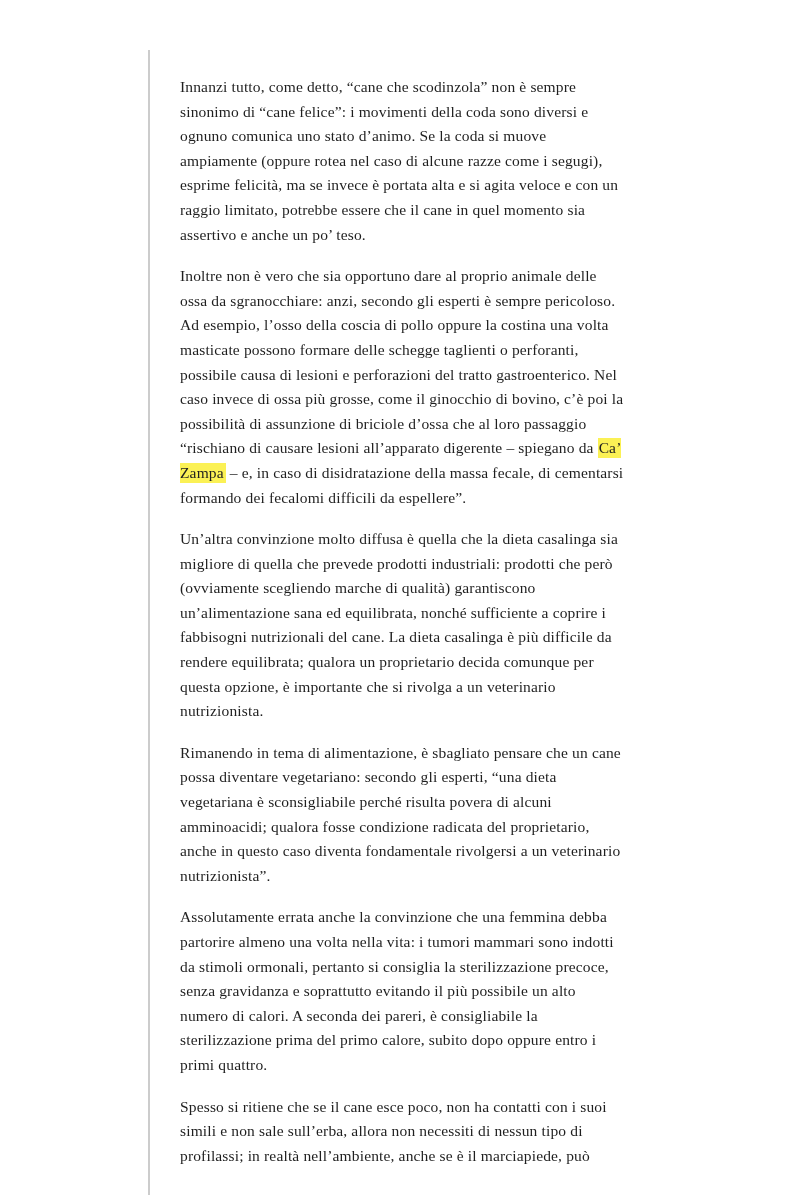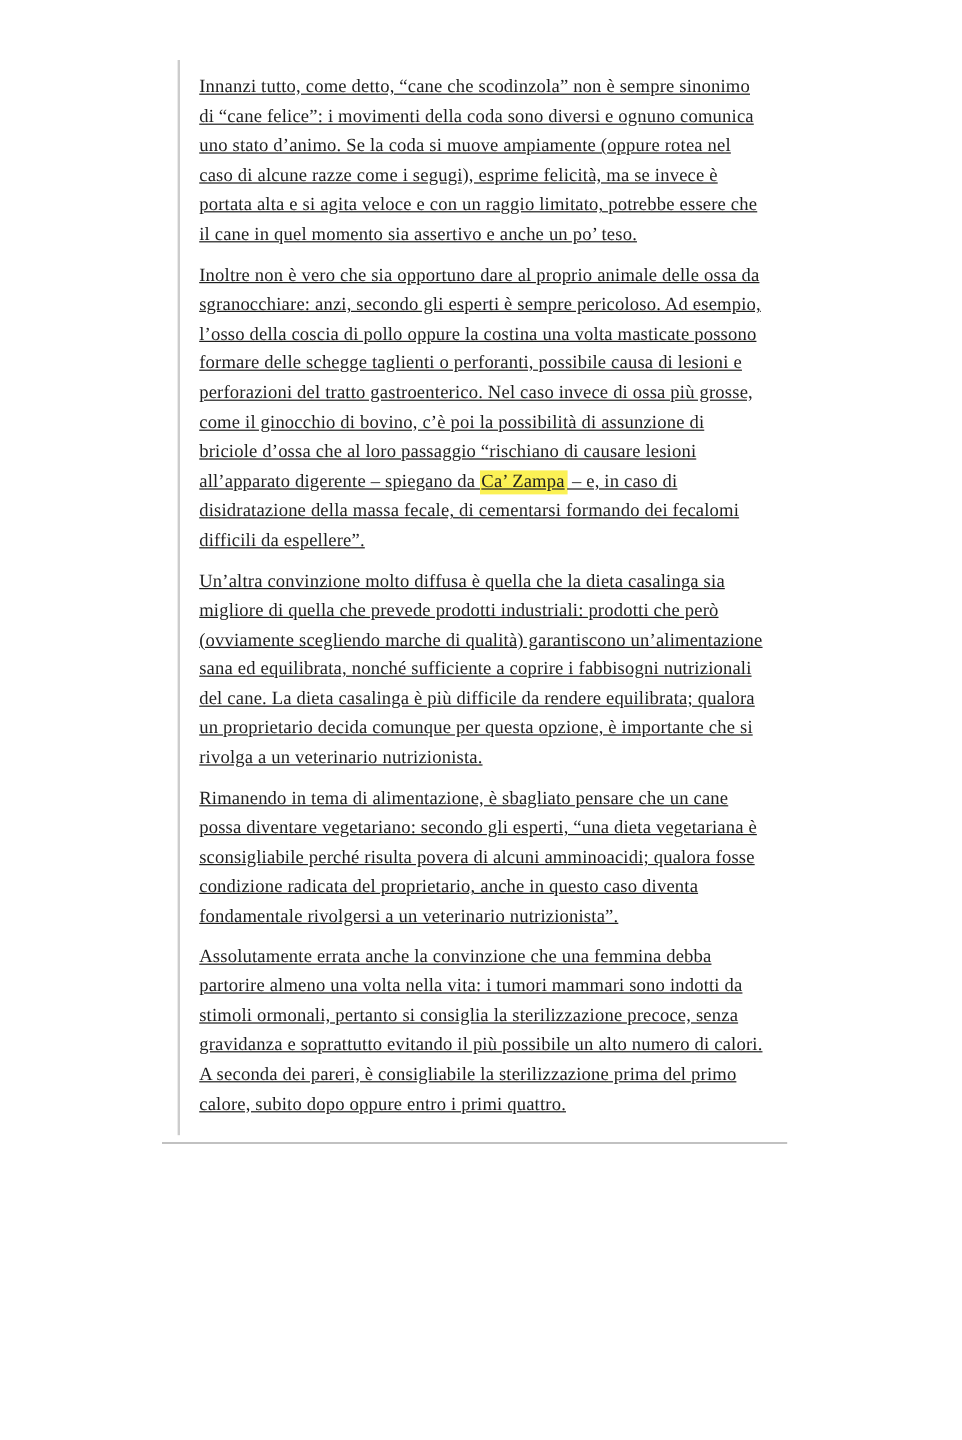--- a/index.html
+++ b/index.html
@@ -23,27 +23,26 @@
     overflow: hidden;
     font-family: "Liberation Serif", "DejaVu Serif", serif;
   }
   .quote-block {
     margin: 50px 0 0 148px;
     width: 494px;
     border-left: 2px solid var(--quote-border);
     padding: 8px 0 10px 13px;
   }
   .quote-block p {
-    margin: 3px;
+    margin: 17px;
     font-size: 15.5px;
     line-height: 24.6px;
     letter-spacing: 0.15px;
     color: var(--text);
     text-align: left;
-    text-decoration: underline;
   }
   .quote-block p + p {
     margin-top: 9px;
   }
   .kw-link {
     background: var(--highlight-background);
     color: inherit;
     text-decoration: none;
     cursor: pointer;
     padding: 1px 2px 2px 1px;
@@ -64,16 +63,17 @@
     <p>Innanzi tutto, come detto, “cane che scodinzola” non è sempre sinonimo di “cane felice”: i movimenti della coda sono diversi e ognuno comunica uno stato d’animo. Se la coda si muove ampiamente (oppure rotea nel caso di alcune razze come i segugi), esprime felicità, ma se invece è portata alta e si agita veloce e con un raggio limitato, potrebbe essere che il cane in quel momento sia assertivo e anche un po’ teso.</p>
 
     <p><span>Inoltre non è vero che sia opportuno dare al proprio animale delle ossa da sgranocchiare: anzi, secondo gli esperti è sempre pericoloso. Ad esempio, l’osso della coscia di pollo oppure la costina una volta masticate possono formare delle schegge taglienti o perforanti, possibile causa di lesioni e perforazioni del tratto gastroenterico. Nel caso invece di ossa più grosse, come il ginocchio di bovino, c’è poi la possibilità di assunzione di briciole d’ossa che al loro passaggio “rischiano di causare lesioni all’apparato digerente – spiegano da </span><a class="kw-link">Ca’ Zampa</a><span> – e, in caso di disidratazione della massa fecale, di cementarsi formando dei fecalomi difficili da espellere”.</span></p>
 
     <p>Un’altra convinzione molto diffusa è quella che la dieta casalinga sia migliore di quella che prevede prodotti industriali: prodotti che però (ovviamente scegliendo marche di qualità) garantiscono un’alimentazione sana ed equilibrata, nonché sufficiente a coprire i fabbisogni nutrizionali del cane. La dieta casalinga è più difficile da rendere equilibrata; qualora un proprietario decida comunque per questa opzione, è importante che si rivolga a un veterinario nutrizionista.</p>
 
     <p>Rimanendo in tema di alimentazione, è sbagliato pensare che un cane possa diventare vegetariano: secondo gli esperti, “una dieta vegetariana è sconsigliabile perché risulta povera di alcuni amminoacidi; qualora fosse condizione radicata del proprietario, anche in questo caso diventa fondamentale rivolgersi a un veterinario nutrizionista”.</p>
 
     <p>Assolutamente errata anche la convinzione che una femmina debba partorire almeno una volta nella vita: i tumori mammari sono indotti da stimoli ormonali, pertanto si consiglia la sterilizzazione precoce, senza gravidanza e soprattutto evitando il più possibile un alto numero di calori. A seconda dei pareri, è consigliabile la sterilizzazione prima del primo calore, subito dopo oppure entro i primi quattro.</p>
 
+    <p>Spesso si ritiene che se il cane esce poco, non ha contatti con i suoi simili e non sale sull’erba, allora non necessiti di nessun tipo di profilassi; in realtà nell’ambiente, anche se è il marciapiede, può</p>
   </div>
 
   <hr class="divider">
 </div>
 
 </body></html>

